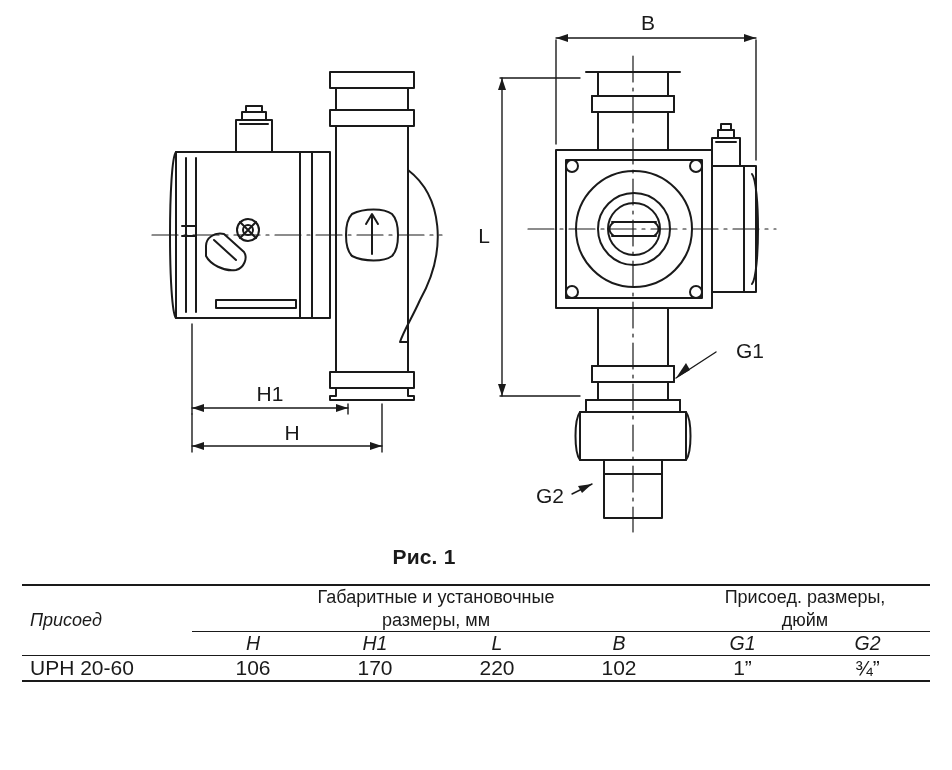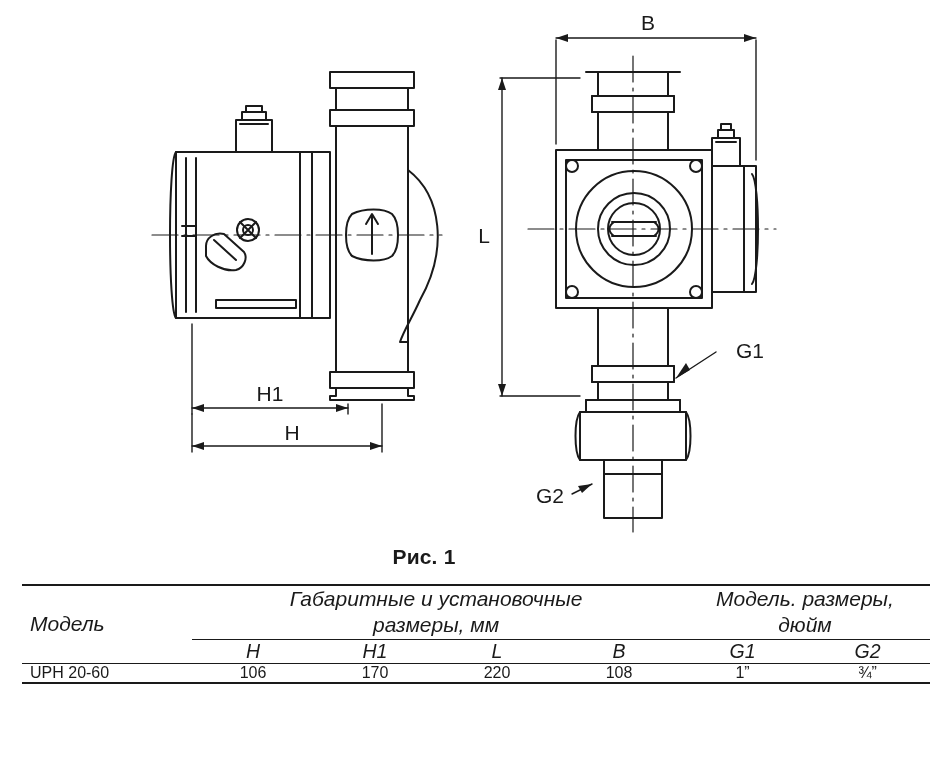--- a/index.html
+++ b/index.html
@@ -50,43 +50,42 @@
   table.spec td, table.spec th {
     padding: 0;
     font-weight: normal;
     text-align: center;
     vertical-align: middle;
   }
   .rule-top td {
     border-top: 2.5px solid #1a1a1a;
   }
   .hdr-group td {
-    font-style: italic;
-    font-size: 21px;
+    font-size: 18px;
     line-height: 1.25;
     padding-top: 9px;
     padding-bottom: 6px;
   }
   .hdr-model {
     font-style: italic;
     font-size: 19.5px;
     text-align: left !important;
     padding-left: 8px !important;
   }
   .underline-group {
     border-bottom: 1.6px solid #1a1a1a;
   }
   .hdr-sym td {
     font-style: italic;
     font-size: 19.5px;
     padding-top: 10px;
     padding-bottom: 9px;
   }
   .row-data td {
-    font-size: 16px;
+    font-size: 21px;
     padding-top: 11px;
     padding-bottom: 9px;
     border-top: 1.6px solid #1a1a1a;
     border-bottom: 2.5px solid #1a1a1a;
   }
   .cell-model {
     text-align: left !important;
     padding-left: 8px !important;
   }
   .dim-label {
@@ -261,42 +260,42 @@
       <col style="width:170px">
       <col style="width:122px">
       <col style="width:122px">
       <col style="width:122px">
       <col style="width:122px">
       <col style="width:125px">
       <col style="width:125px">
     </colgroup>
     <tbody>
       <tr class="rule-top hdr-group">
-        <td class="hdr-model" rowspan="2">Модель</td>
+        <td class="hdr-model" rowspan="2">Присоед</td>
         <td colspan="4" class="underline-group">
           <div>Габаритные и установочные</div>
           <div>размеры, мм</div>
         </td>
         <td colspan="2" class="underline-group">
-          <div>Модель. размеры,</div>
+          <div>Присоед. размеры,</div>
           <div>дюйм</div>
         </td>
       </tr>
       <tr class="hdr-sym">
         <td>H</td>
         <td>H1</td>
         <td>L</td>
         <td>B</td>
         <td>G1</td>
         <td>G2</td>
       </tr>
       <tr class="row-data">
         <td class="cell-model">UPH 20-60</td>
         <td>106</td>
         <td>170</td>
         <td>220</td>
-        <td>108</td>
+        <td>102</td>
         <td>1”</td>
         <td>¾”</td>
       </tr>
     </tbody>
   </table>
 </div>
 
 </body></html>

